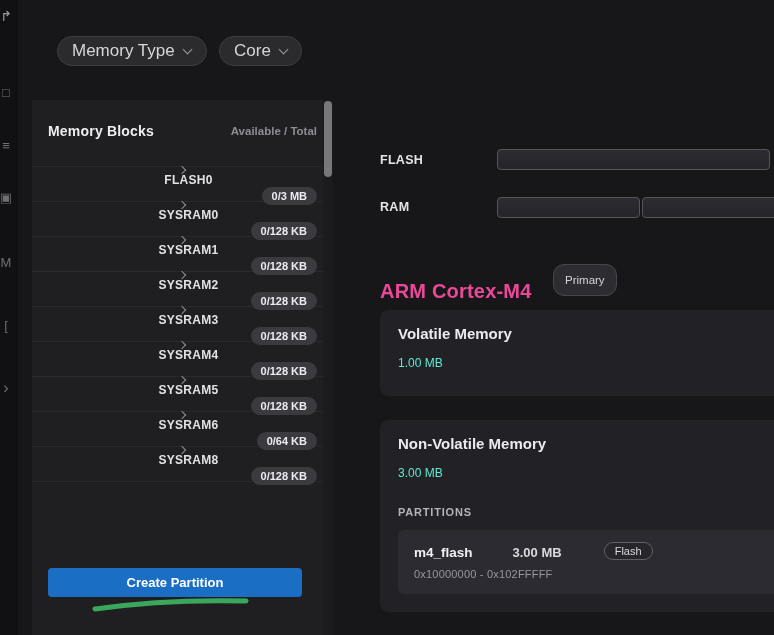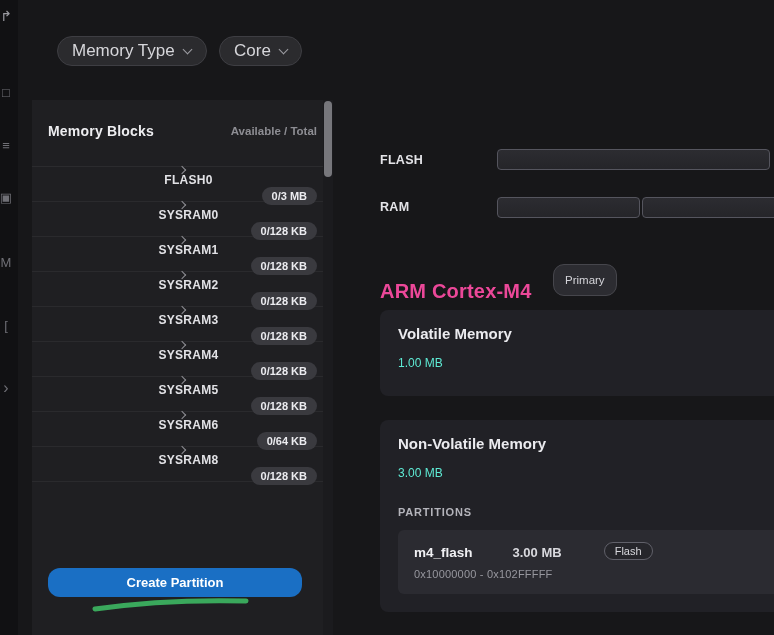--- a/index.html
+++ b/index.html
@@ -68,21 +68,21 @@
     font-size:12px; font-weight:bold; color:#e2e2e6; letter-spacing:.3px;
   }
   .badge {
     margin-left:auto; margin-right:12px;
     background:#3a3a3f; color:#ececf0;
     font-size:11px; font-weight:bold;
     border-radius:10px; padding:3px 10px; white-space:nowrap;
   }
   .create-btn {
     position:absolute; left:16px; top:468px; width:254px; height:29px;
-    background:#1a6fc4; border:none; border-radius:12px;
+    background:#1a6fc4; border:none; border-radius:4px;
     color:#ffffff; font-size:13px; font-weight:600;
     font-family:"Liberation Sans", sans-serif; cursor:pointer;
   }
 
   
   .vscroll {
     position:absolute; left:323px; top:100px; width:10px; height:535px;
     background:#1b1b1e;
   }
   .vscroll .thumb {

